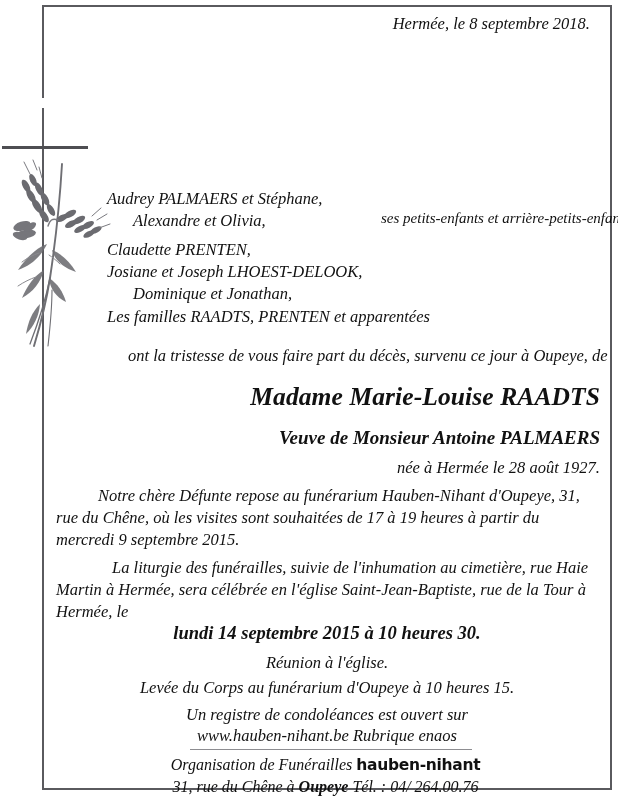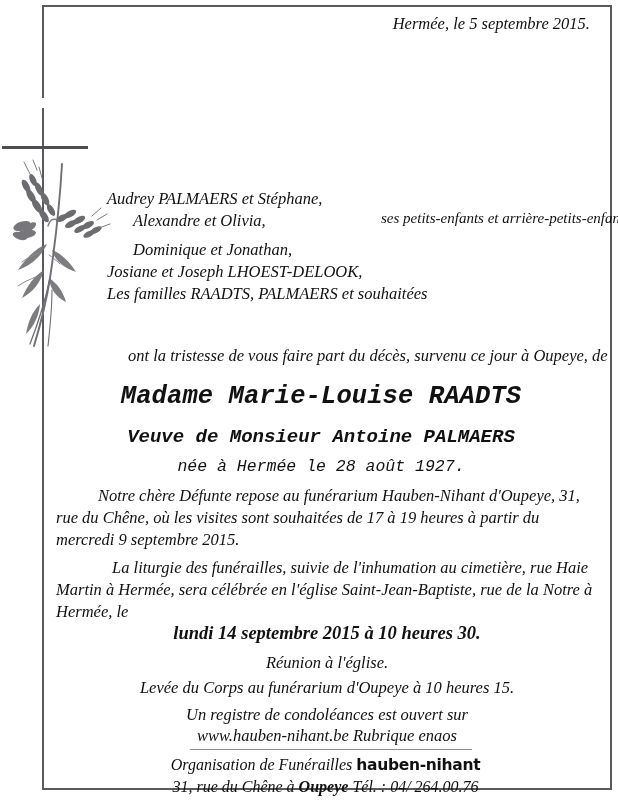--- a/index.html
+++ b/index.html
@@ -127,22 +127,21 @@
     font-size: 16.5px;
     white-space: nowrap;
     margin-left: 28px;
   }
 
   #deceased-block {
     position: absolute;
     left: 0;
     right: 12px;
     top: 377px;
-    text-align: center;
-    font-family: Liberation Mono, monospace;
+    text-align: right;
   }
   .deceased-name {
     font-style: italic;
     font-weight: bold;
     font-size: 25.5px;
     letter-spacing: 0.1px;
     white-space: nowrap;
   }
   .deceased-spouse {
     font-style: italic;
@@ -303,43 +302,44 @@
     <g fill="none" stroke="#8a8a8f" stroke-width="1" stroke-linecap="round">
       <path d="M22 104 C27 100, 33 97, 39 95"></path>
       <path d="M18 128 C24 124, 30 121, 36 119"></path>
       <path d="M60 106 C56 102, 52 99, 49 97"></path>
     </g>
   </svg>
 </div>
 
 <div id="content">
 
-  <div class="date-line">Hermée, le 5 septembre 2015.</div>
+  <div class="date-line">Hermée, le 8 septembre 2018.</div>
 
   <div id="family-block">
     <div class="fam-row">Audrey PALMAERS et Stéphane,</div>
     <div class="fam-row fam-indent">Alexandre et Olivia,</div>
     <div class="relation-tag">ses petits-enfants et arrière-petits-enfants;</div>
     <div class="fam-gap"></div>
+    <div class="fam-row">Claudette PRENTEN,</div>
+    <div class="fam-row">Josiane et Joseph LHOEST-DELOOK,</div>
     <div class="fam-row fam-indent">Dominique et Jonathan,</div>
-    <div class="fam-row">Josiane et Joseph LHOEST-DELOOK,</div>
-    <div class="fam-row fam-wide">Les familles RAADTS, PALMAERS et souhaitées</div>
+    <div class="fam-row fam-wide">Les familles RAADTS, PRENTEN et apparentées</div>
   </div>
 
   <div id="announce-line">ont la tristesse de vous faire part du décès, survenu ce jour à Oupeye, de</div>
 
   <div id="deceased-block">
     <div class="deceased-name">Madame Marie-Louise RAADTS</div>
     <div class="deceased-spouse">Veuve de Monsieur Antoine PALMAERS</div>
     <div class="deceased-birth">née à Hermée le 28 août 1927.</div>
   </div>
 
   <div class="para" id="para-funerarium">Notre chère Défunte repose au funérarium Hauben-Nihant d'Oupeye, 31, rue du Chêne, où les visites sont souhaitées de 17 à 19 heures à partir du mercredi 9 septembre 2015.</div>
 
-  <div class="para" id="para-liturgy">La liturgie des funérailles, suivie de l'inhumation au cimetière, rue Haie Martin à Hermée, sera célébrée en l'église Saint-Jean-Baptiste, rue de la Notre à Hermée, le</div>
+  <div class="para" id="para-liturgy">La liturgie des funérailles, suivie de l'inhumation au cimetière, rue Haie Martin à Hermée, sera célébrée en l'église Saint-Jean-Baptiste, rue de la Tour à Hermée, le</div>
 
   <div class="center-line" id="ceremony-datetime">lundi 14 septembre 2015 à 10 heures 30.</div>
   <div class="center-line" id="reunion-line">Réunion à l'église.</div>
   <div class="center-line" id="levee-line">Levée du Corps au funérarium d'Oupeye à 10 heures 15.</div>
   <div class="center-line" id="website-line">www.hauben-nihant.be   Rubrique enaos</div>
   <div class="center-line" id="register-line">Un registre de condoléances est ouvert sur</div>
 
   <div id="footer-rule"></div>
 
   <div id="footer-block">

